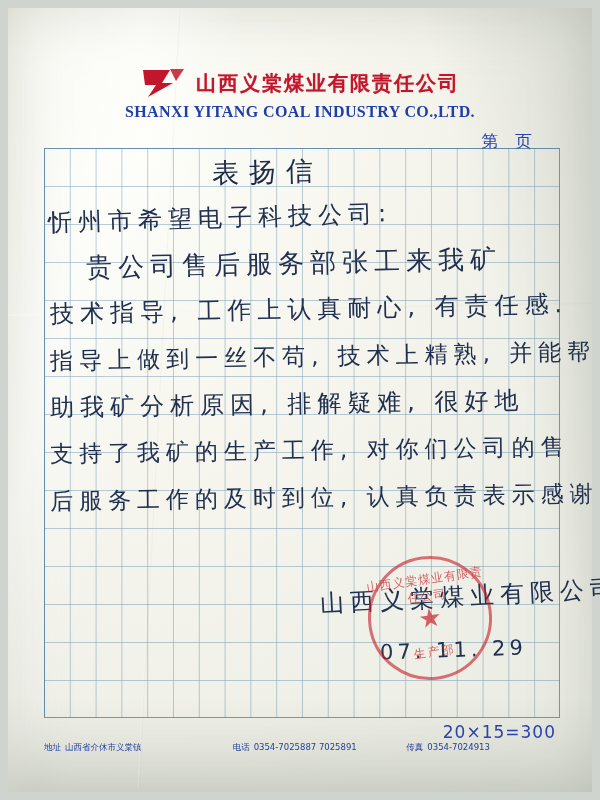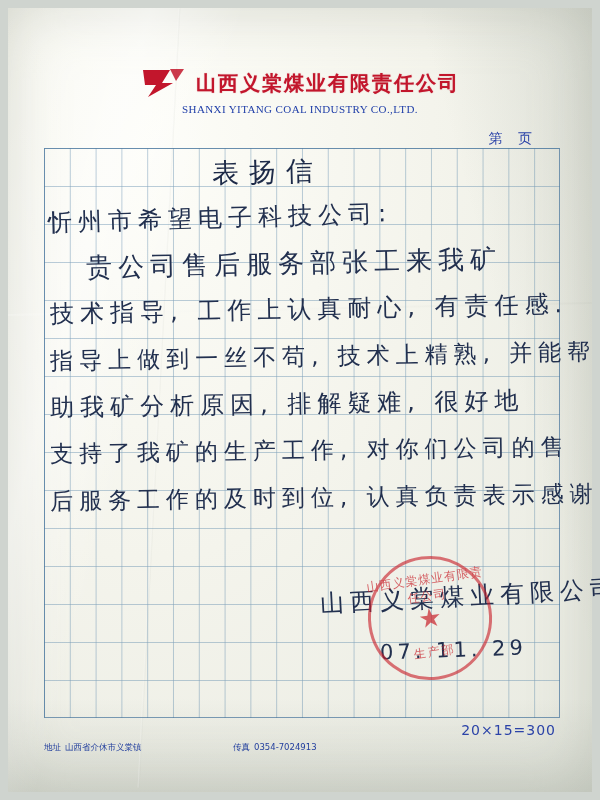--- a/index.html
+++ b/index.html
@@ -73,31 +73,31 @@
     font-family: "DejaVu Sans", sans-serif;
     font-size: 20px;
     font-weight: bold;
     letter-spacing: 2px;
     color: #c2162c;
     text-shadow: 0 0 1px rgba(194,22,44,0.5);
   }
   .en-name {
     margin-top: 3px;
     font-family: "Liberation Serif", serif;
-    font-size: 11px;
-    font-weight: normal;
+    font-size: 16px;
+    font-weight: bold;
     letter-spacing: 0.4px;
     color: #1f3ea8;
   }
   .page-no {
     position: absolute;
     right: 54px;
     top: 122px;
-    font-family: Liberation Serif, serif;
-    font-size: 14px;
+    font-family: Liberation Sans, sans-serif;
+    font-size: 17px;
     color: #2b43a8;
     letter-spacing: 6px;
   }
 
   
   .grid-wrap {
     position: absolute;
     left: 36px;
     top: 140px;
     width: 516px;
@@ -191,21 +191,21 @@
     color: rgba(200,30,40,0.85);
     letter-spacing: 2px;
   }
 
   
   .grid-count {
     position: absolute;
     right: 36px;
     top: 714px;
     font-family: "DejaVu Sans", sans-serif;
-    font-size: 14px;
+    font-size: 17px;
     color: #2b43a8;
     letter-spacing: 1px;
   }
   .footer {
     position: absolute;
     left: 36px;
     right: 36px;
     top: 732px;
     font-family: "DejaVu Sans", sans-serif;
     font-size: 8.5px;
@@ -272,20 +272,23 @@
       </div>
     </div>
 
     <div class="grid-count">20×15=300</div>
 
     <div class="footer">
       <div class="footer-row">
         <div class="f-c1">
           <span class="lbl">地址</span><span>山西省介休市义棠镇</span>
         </div>
+        <div class="f-c2">
+          <span class="lbl">电话</span><span>0354-7025887    7025891</span>
+        </div>
         <div class="f-c3">
           <span class="lbl">传真</span><span>0354-7024913</span>
         </div>
       </div>
     </div>
 
   </div>
 </div>
 
 </body></html>

